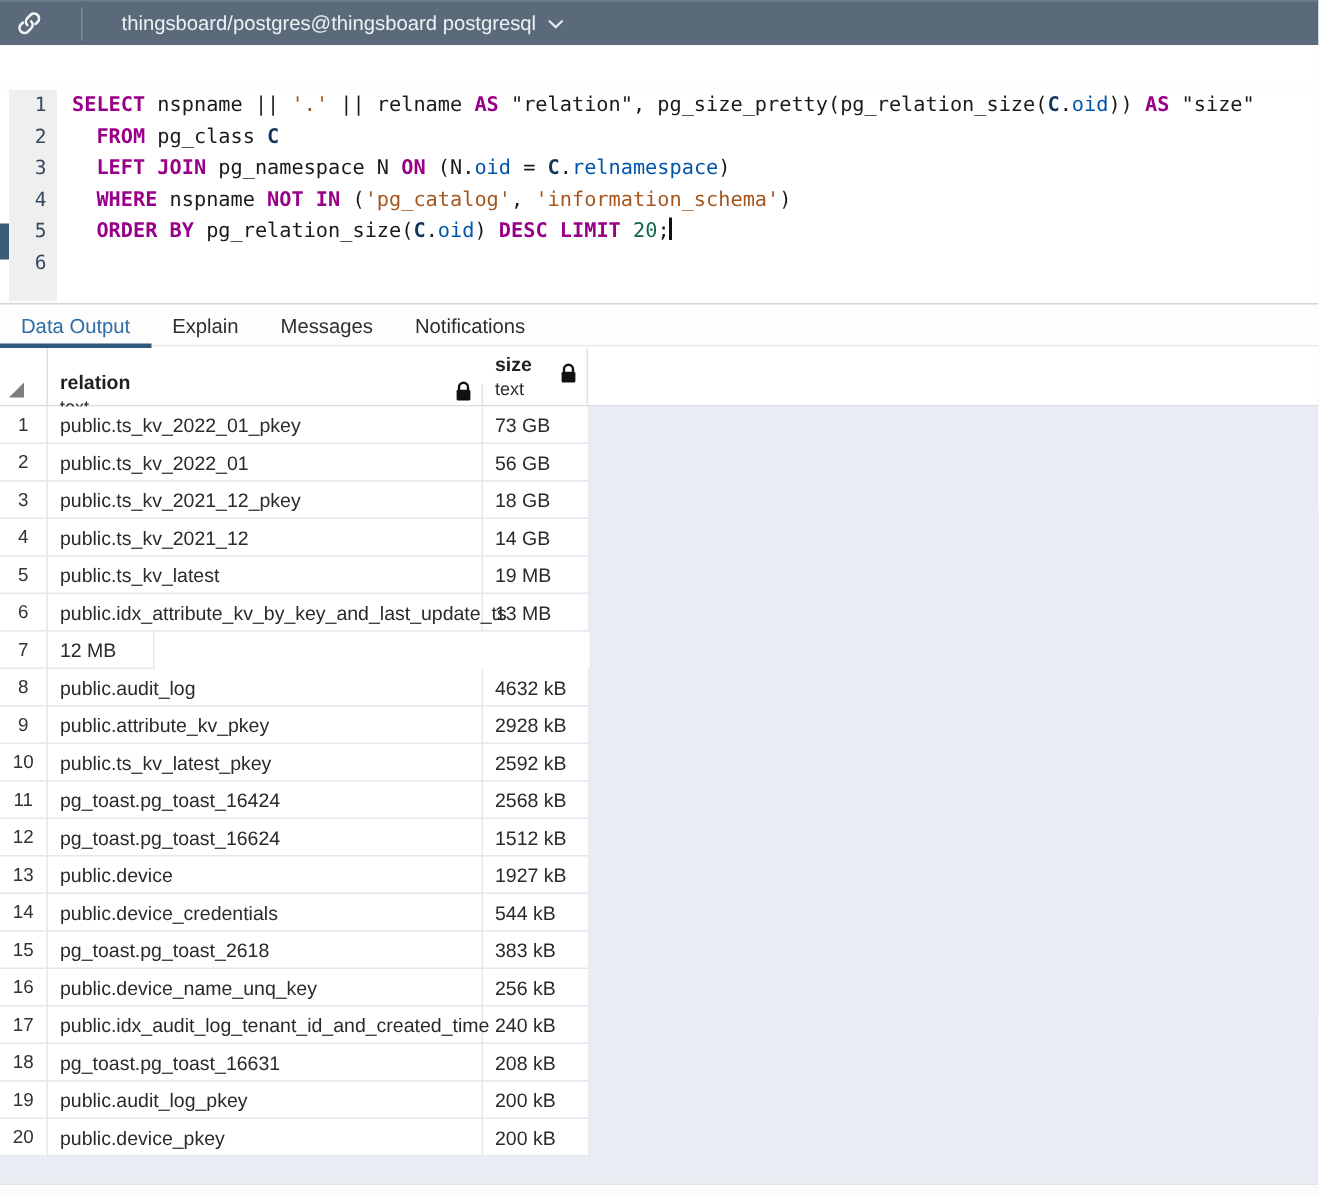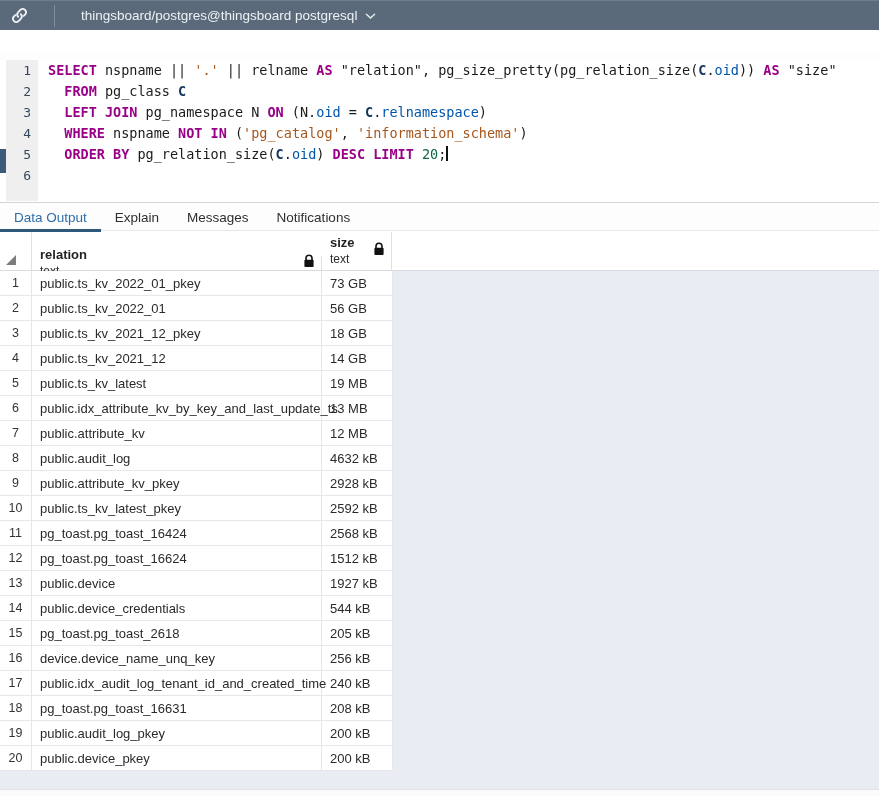--- a/index.html
+++ b/index.html
@@ -203,21 +203,20 @@
           <div class="gcell gc-rel">public.ts_kv_latest</div>
           <div class="gcell gc-size">19 MB</div>
         </div>
         <div class="grow">
           <div class="gcell gc-num">6</div>
           <div class="gcell gc-rel">public.idx_attribute_kv_by_key_and_last_update_ts</div>
           <div class="gcell gc-size">13 MB</div>
         </div>
         <div class="grow">
           <div class="gcell gc-num">7</div>
-          <div class="gcell gc-rel">public.attribute_kv</div>
           <div class="gcell gc-size">12 MB</div>
         </div>
         <div class="grow">
           <div class="gcell gc-num">8</div>
           <div class="gcell gc-rel">public.audit_log</div>
           <div class="gcell gc-size">4632 kB</div>
         </div>
         <div class="grow">
           <div class="gcell gc-num">9</div>
           <div class="gcell gc-rel">public.attribute_kv_pkey</div>
@@ -244,25 +243,25 @@
           <div class="gcell gc-size">1927 kB</div>
         </div>
         <div class="grow">
           <div class="gcell gc-num">14</div>
           <div class="gcell gc-rel">public.device_credentials</div>
           <div class="gcell gc-size">544 kB</div>
         </div>
         <div class="grow">
           <div class="gcell gc-num">15</div>
           <div class="gcell gc-rel">pg_toast.pg_toast_2618</div>
-          <div class="gcell gc-size">205 kB</div>
+          <div class="gcell gc-size">383 kB</div>
         </div>
         <div class="grow">
           <div class="gcell gc-num">16</div>
-          <div class="gcell gc-rel">device.device_name_unq_key</div>
+          <div class="gcell gc-rel">public.device_name_unq_key</div>
           <div class="gcell gc-size">256 kB</div>
         </div>
         <div class="grow">
           <div class="gcell gc-num">17</div>
           <div class="gcell gc-rel">public.idx_audit_log_tenant_id_and_created_time</div>
           <div class="gcell gc-size">240 kB</div>
         </div>
         <div class="grow">
           <div class="gcell gc-num">18</div>
           <div class="gcell gc-rel">pg_toast.pg_toast_16631</div>

